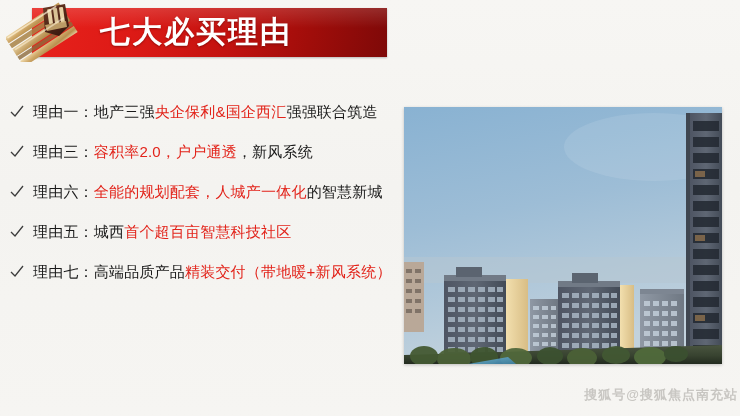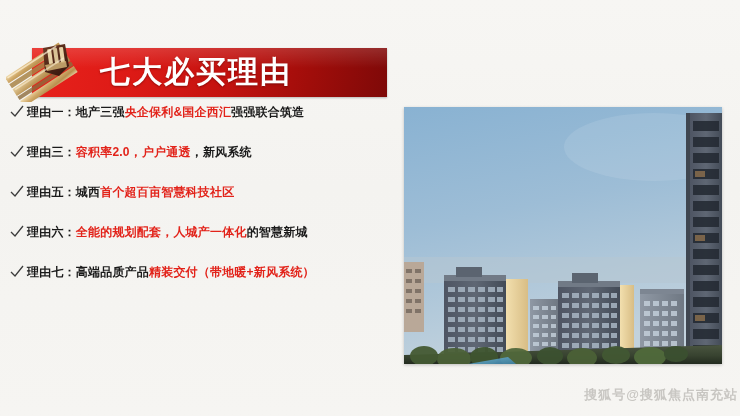--- a/index.html
+++ b/index.html
@@ -22,21 +22,20 @@
       linear-gradient(180deg, #f7f6f3 0%, #f4f3f0 45%, #f6f5f2 100%);
   }
 
   
   .banner-wrap {
     position: absolute;
     left: 0px;
     top: 0px;
     width: 400px;
     height: 70px;
-    margin-top: 40px;
   }
   .banner-bar {
     position: absolute;
     left: 32px;
     top: 8px;
     width: 355px;
     height: 49px;
     background: linear-gradient(100deg,
         #e8221c 0%,
         #dd1a16 28%,
@@ -96,25 +95,25 @@
     position: absolute;
     left: 10px;
     top: 50%;
     transform: translateY(-50%);
     width: 14px;
     height: 14px;
     color: #3c3c3c;
   }
   .reason-text {
     position: absolute;
-    left: 27px;
+    left: 33px;
     top: 50%;
     transform: translateY(-50%);
-    font-size: 12px;
-    font-weight: bold;
+    font-size: 15px;
+    font-weight: normal;
     color: #1a1a1a;
     white-space: nowrap;
     letter-spacing: 0.2px;
   }
   .reason-text .hl {
     color: #e2231a;
   }
 
   
   .photo {
@@ -218,30 +217,30 @@
     <span class="reason-text"><span>理由三：</span><span></span><span class="hl">容积率2.0，户户通透</span><span>，新风系统</span></span>
   </div>
 
 
   <div class="reason-row">
     <span class="check">
       <svg width="14" height="14" viewBox="0 0 14 14">
           <path d="M1 7 L5 11 L13 1" fill="none" stroke="#3c3c3c" stroke-width="1.3"></path>
         </svg>
     </span>
-    <span class="reason-text"><span>理由五：</span><span>城西</span><span class="hl">首个超百亩智慧科技社区</span><span></span></span>
+    <span class="reason-text"><span>理由六：</span><span></span><span class="hl">全能的规划配套，人城产一体化</span><span>的智慧新城</span></span>
   </div>
 
   <div class="reason-row">
     <span class="check">
       <svg width="14" height="14" viewBox="0 0 14 14">
           <path d="M1 7 L5 11 L13 1" fill="none" stroke="#3c3c3c" stroke-width="1.3"></path>
         </svg>
     </span>
-    <span class="reason-text"><span>理由六：</span><span></span><span class="hl">全能的规划配套，人城产一体化</span><span>的智慧新城</span></span>
+    <span class="reason-text"><span>理由五：</span><span>城西</span><span class="hl">首个超百亩智慧科技社区</span><span></span></span>
   </div>
 
   <div class="reason-row">
     <span class="check">
       <svg width="14" height="14" viewBox="0 0 14 14">
           <path d="M1 7 L5 11 L13 1" fill="none" stroke="#3c3c3c" stroke-width="1.3"></path>
         </svg>
     </span>
     <span class="reason-text"><span>理由七：</span><span>高端品质产品</span><span class="hl">精装交付（带地暖+新风系统）</span><span></span></span>
   </div>

